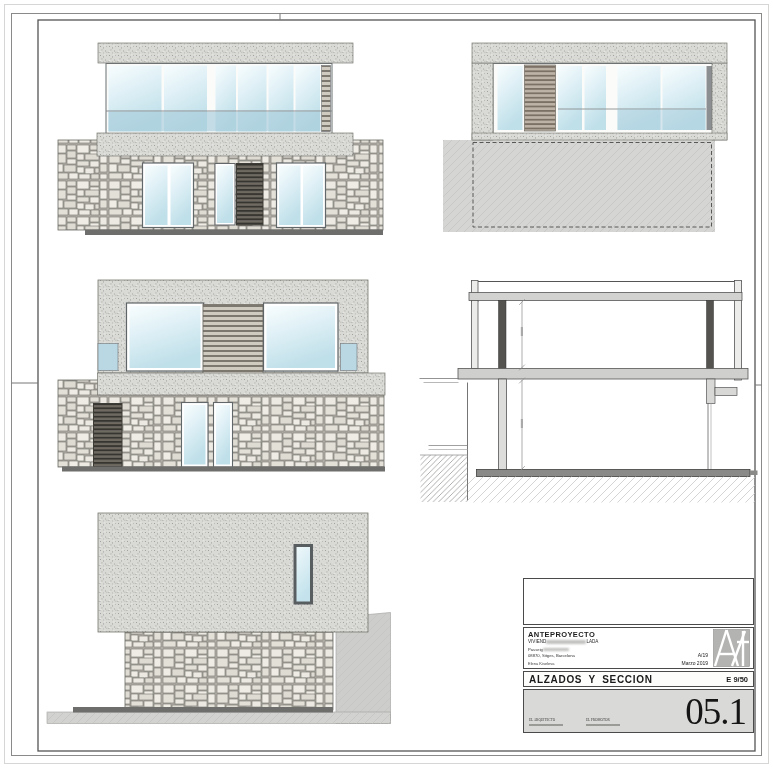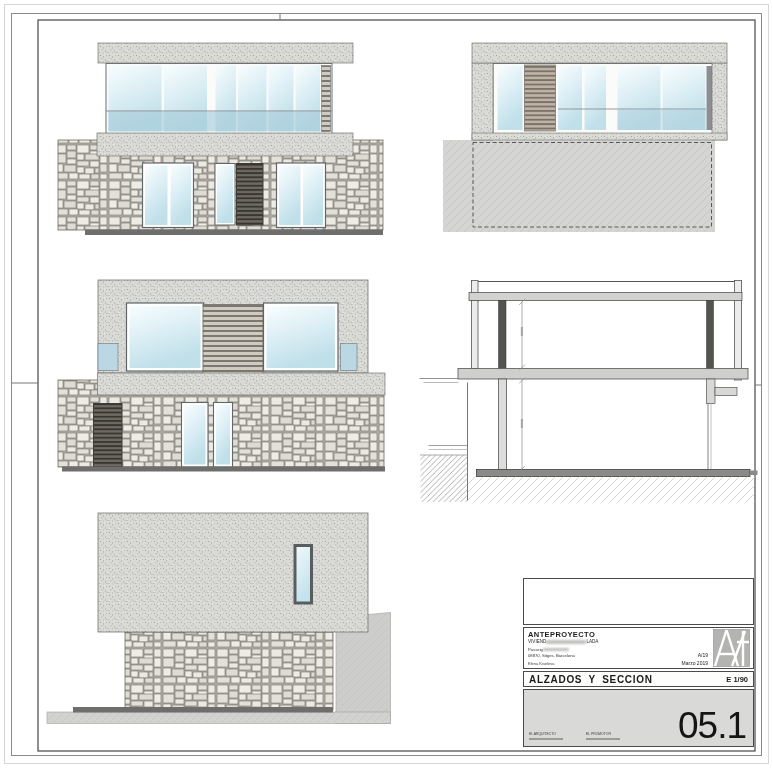--- a/index.html
+++ b/index.html
@@ -6,21 +6,21 @@
   .page{position:relative;width:773px;height:768px;background:#fff;overflow:hidden;
         font-family:"Liberation Sans",sans-serif;color:#222;}
   .drawing-svg{position:absolute;left:0;top:0;}
   
   .tblock{position:absolute;left:523px;top:578px;width:233px;height:169px;}
   .tb-box{position:absolute;left:0;right:2px;border:1px solid #4a4a4a;background:#fff;box-sizing:border-box;}
   .tb-box1{top:0;height:47px;}
   .tb-box2{top:49px;height:42px;display:flex;justify-content:flex-end;}
   .tb-box3{top:93px;height:16px;display:flex;justify-content:space-between;align-items:center;
            padding:0 5px;background:#fdfdfc;}
-  .tb-box4{top:111px;height:58px;background:#d9d9d7;}
+  .tb-box4{top:111px;height:44px;background:#d9d9d7;font-family:Liberation Serif, serif;}
   .tb-info{flex:1;padding:2px 3px 1px 4px;overflow:hidden;}
   .tb-logo{width:40px;padding:1px 2px 1px 0;display:flex;align-items:center;justify-content:center;}
   .t-doc{font-size:7.5px;font-weight:700;letter-spacing:.4px;color:#1c1c1c;}
   .t-sm{font-size:4.6px;line-height:6px;color:#2a2a2a;}
   .t-xs{font-size:4.2px;line-height:5.5px;color:#333;}
   .t-row{display:flex;justify-content:space-between;align-items:baseline;}
   .t-right{font-size:5px;color:#222;}
   .t-author{font-size:4px;color:#444;filter:blur(.4px);}
   .redact{display:inline-block;height:3.5px;background:#8d8d8b;opacity:.55;filter:blur(1.1px);
           border-radius:1px;vertical-align:middle;}
@@ -283,21 +283,21 @@
           <line x1="19" y1="37" x2="32" y2="2"></line>
           <line x1="30" y1="2" x2="30" y2="37"></line>
           <line x1="24" y1="13" x2="36" y2="13"></line>
         </g>
       </svg>
     </div>
   </div>
 
   <div class="tb-box tb-box3">
     <span class="t-title">ALZADOS Y SECCION</span>
-    <span class="t-scale">E 1/90</span>
+    <span class="t-scale">E 9/50</span>
   </div>
 
   <div class="tb-box tb-box4">
     <div class="sig sig1">
       <div>EL ARQUITECTO</div>
       <div class="bar"></div>
     </div>
     <div class="sig sig2">
       <div>EL PROMOTOR</div>
       <div class="bar"></div>

